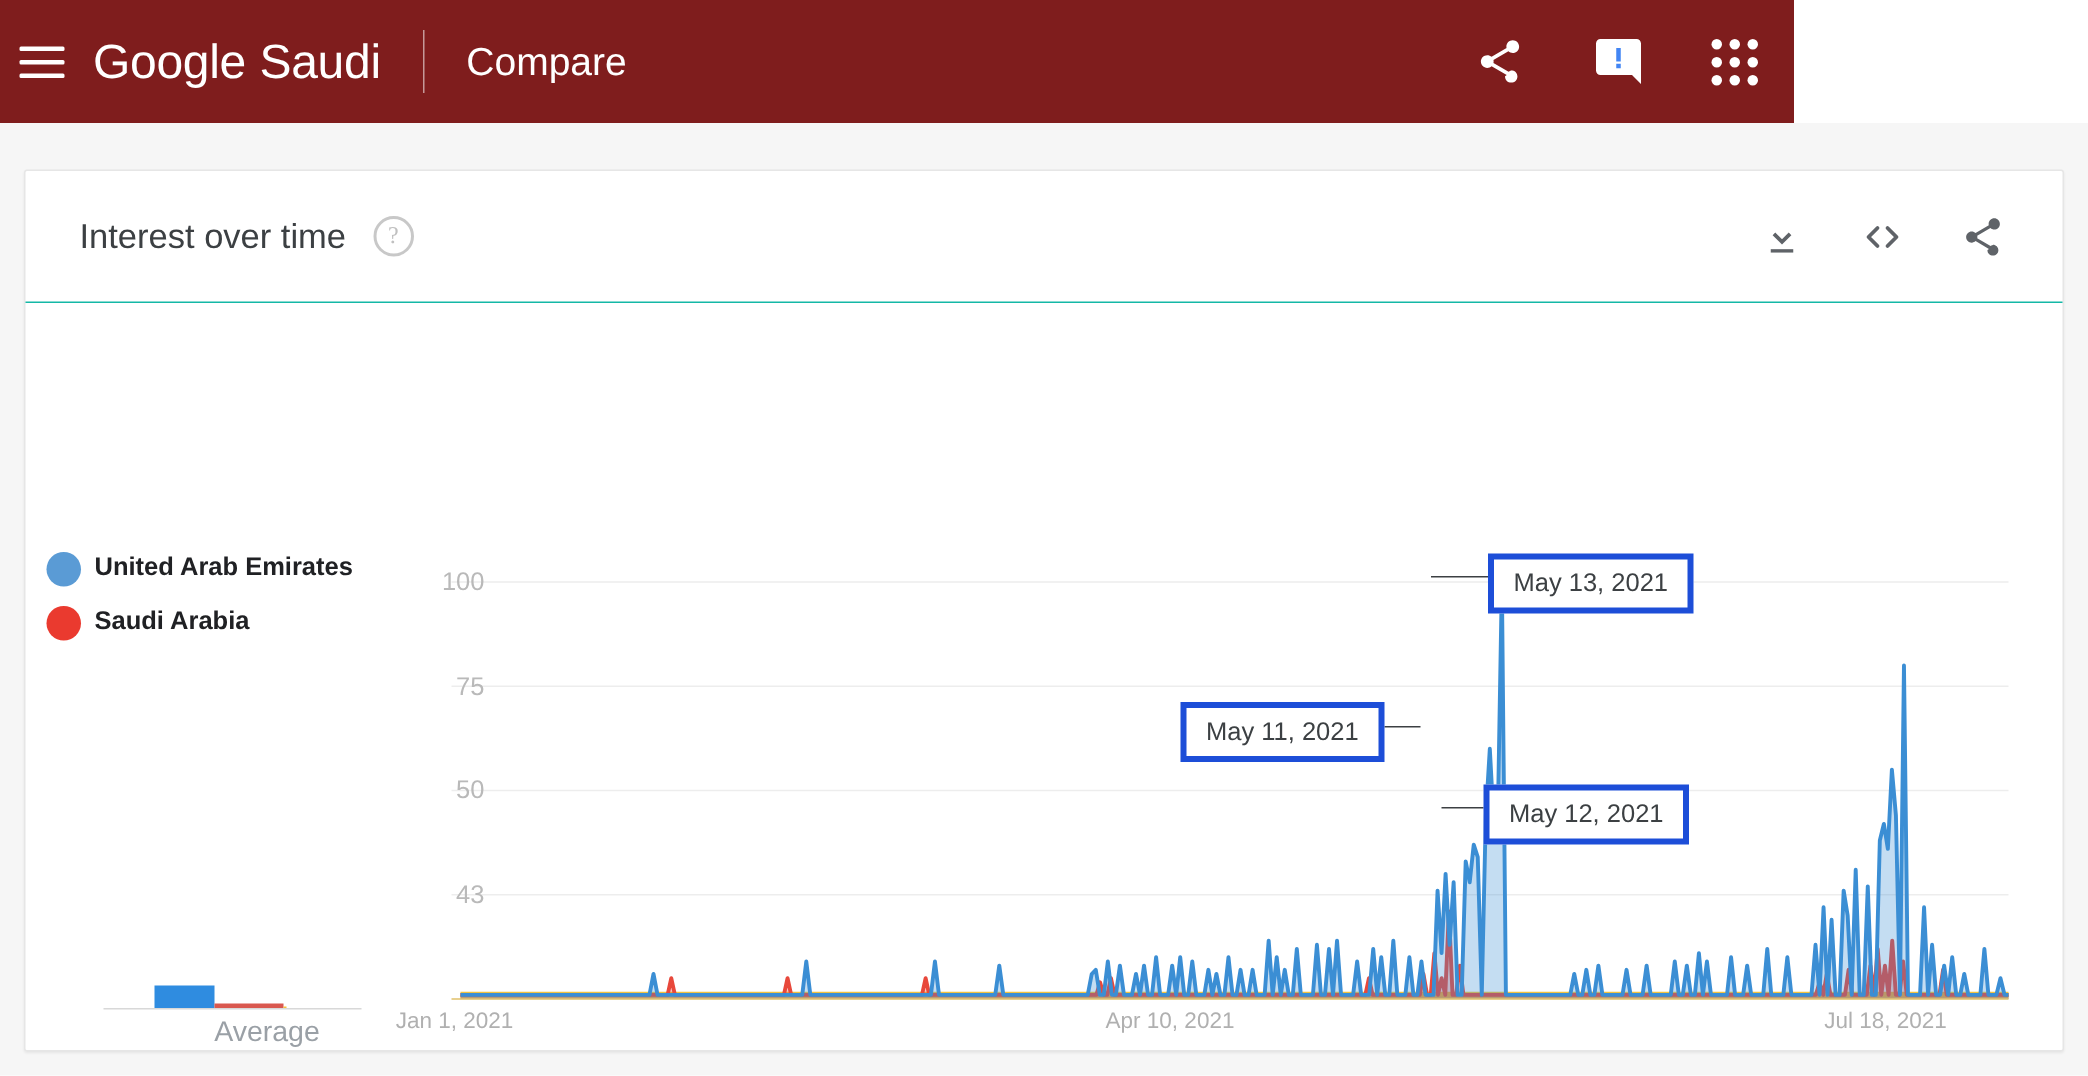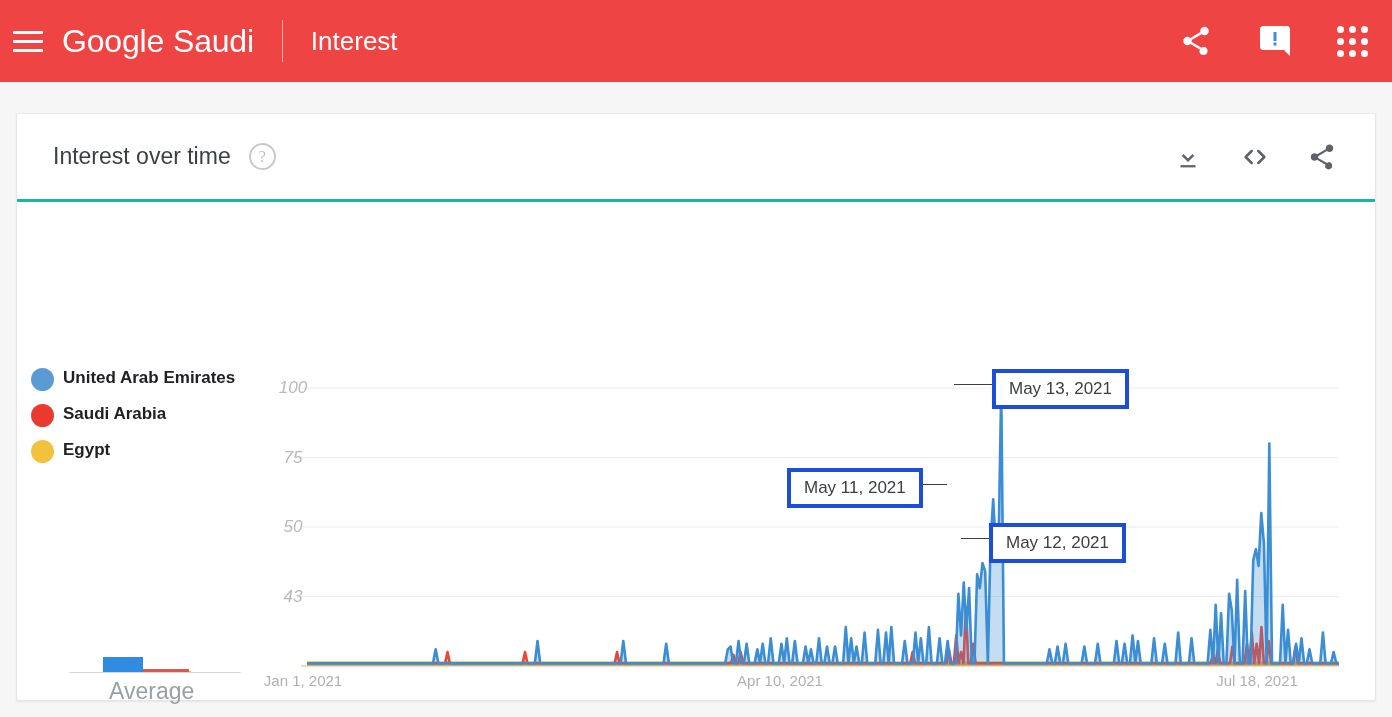--- a/index.html
+++ b/index.html
@@ -7,22 +7,22 @@
     margin: 0; padding: 0;
     width: 1392px; height: 717px;
     background: #ffffff;
     font-family: "Liberation Sans", sans-serif;
     overflow: hidden;
   }
 
   
   #appbar {
     position: absolute; left: 0; top: 0;
-    width: 1392px; height: 82px;
-    background: #ef4444;
+    width: 1196px; height: 82px;
+    background: #7f1d1d;
     display: flex; align-items: center;
   }
   #menu-btn {
     width: 40px; height: 40px;
     margin-left: 8px; margin-right: 14px;
     display: flex; flex-direction: column; justify-content: center;
     align-items: center; gap: 6px; cursor: pointer;
   }
   #menu-btn span {
     display: block; width: 30px; height: 3px;
@@ -62,21 +62,21 @@
   #card {
     position: absolute; left: 16px; top: 113px;
     width: 1360px; height: 588px;
     background: #ffffff;
     border: 1px solid #e6e6e6;
     border-radius: 2px;
     box-shadow: 0 1px 2px rgba(0,0,0,0.07);
   }
   #card-header {
     position: relative; height: 88px;
-    border-bottom: 3px solid #14b8a6;
+    border-bottom: 1px solid #14b8a6;
     display: flex; align-items: center;
   }
   #card-title {
     margin-left: 36px; font-size: 23px; color: #3c4043; font-weight: 400;
     white-space: nowrap;
   }
   #help-icon {
     margin-left: 18px; width: 27px; height: 27px; border-radius: 50%;
     border: 2px solid #c8c8c8; color: #c0c0c0; font-size: 16px;
     display: flex; align-items: center; justify-content: center;
@@ -101,28 +101,28 @@
   }
 
   
   #average-block { position: absolute; left: 40px; top: 440px; width: 190px; }
   #average-canvas { position: relative; width: 180px; height: 34px; }
   #avg-axis { position: absolute; left: 12px; top: 30px; width: 172px; height: 1px; background: #d8d8d8; }
   #avg-bar-blue { position: absolute; left: 46px; top: 15px; width: 40px; height: 15px; background: #2f8ce0; }
   #avg-bar-red  { position: absolute; left: 86px; top: 27px; width: 46px; height: 3px; background: #d9584f; }
   #avg-bar-yellow { position: absolute; left: 132px; top: 29px; width: 2px; height: 1px; background: #f5c33b; }
   #average-label {
-    margin-top: 2px; margin-left: 52px; font-size: 23px; color: #9aa0a6; white-space: nowrap;
+    margin-top: 2px; margin-left: 52px; font-size: 19px; color: #9aa0a6; white-space: nowrap; text-align: center;
   }
 
   
   #plot { position: absolute; left: 0; top: 0; width: 1358px; height: 499px; }
   .ytick {
-    position: absolute; right: 0; width: 60px; text-align: center;
-    font-size: 17px; color: #b9b9b9; transform: translateY(-50%); font-style: italic;
+    position: absolute; right: 0; width: 60px; text-align: right;
+    font-size: 17px; color: #b9b9b9; transform: translateY(-50%);
   }
   .yticks-col { position: absolute; left: 246px; top: 0; width: 60px; height: 499px; }
   .xtick {
     position: absolute; font-size: 15px; color: #b0b0b0; transform: translateX(-50%);
     white-space: nowrap;
   }
 
   
   .callout {
     position: absolute;
@@ -146,21 +146,21 @@
     <span></span>
   </div>
 
   <div id="brand">
     <span class="g-word">Google</span>
     <span class="t-word">Saudi</span>
   </div>
 
   <div id="brand-divider"></div>
 
-  <div id="compare-label">Interest</div>
+  <div id="compare-label">Compare</div>
 
   <div id="appbar-actions">
     <div class="bar-icon">
       <svg width="34" height="34" viewBox="0 0 24 24" fill="#fff">
         <path d="M18 16.08c-.76 0-1.44.3-1.96.77L8.91 12.7c.05-.23.09-.46.09-.7s-.04-.47-.09-.7l7.05-4.11c.54.5 1.25.81 2.04.81 1.66 0 3-1.34 3-3s-1.34-3-3-3-3 1.34-3 3c0 .24.04.47.09.7L8.04 9.81C7.5 9.31 6.79 9 6 9c-1.66 0-3 1.34-3 3s1.34 3 3 3c.79 0 1.5-.31 2.04-.81l7.12 4.16c-.05.21-.8.43-.8.65 0 1.61 1.31 2.92 2.92 2.92s2.92-1.31 2.92-2.92c0-1.61-1.31-2.92-2.92-2.92z"></path>
       </svg>
     </div>
     <div class="bar-icon">
       <svg width="36" height="36" viewBox="0 0 24 24" fill="#fff">
         <path d="M20 2H4c-1.1 0-2 .9-2 2v12c0 1.1.9 2 2 2h14l4 4V4c0-1.1-.9-2-2-2z" fill="#fff"></path>
@@ -216,24 +216,20 @@
   <div id="chart-body">
 
     <div id="legend">
       <div class="legend-row">
         <span class="legend-dot" style="background:#5a9bd5"></span>
         <span class="legend-label">United Arab Emirates</span>
       </div>
       <div class="legend-row">
         <span class="legend-dot" style="background:#ea3a2f"></span>
         <span class="legend-label">Saudi Arabia</span>
-      </div>
-      <div class="legend-row">
-        <span class="legend-dot" style="background:#f3c23c"></span>
-        <span class="legend-label">Egypt</span>
       </div>
     </div>
 
     <div id="average-block">
       <div id="average-canvas">
         <div id="avg-axis"></div>
         <div id="avg-bar-blue"></div>
         <div id="avg-bar-red"></div>
         <div id="avg-bar-yellow"></div>
       </div>

